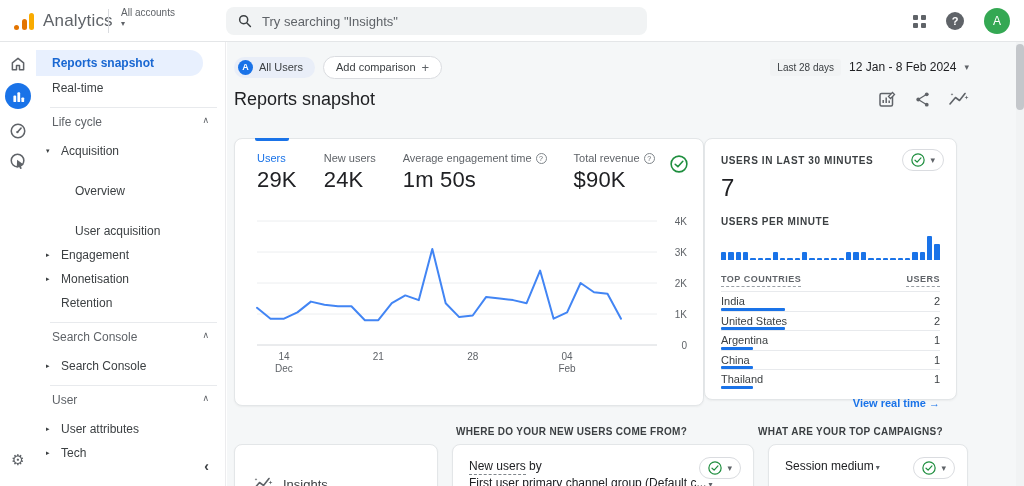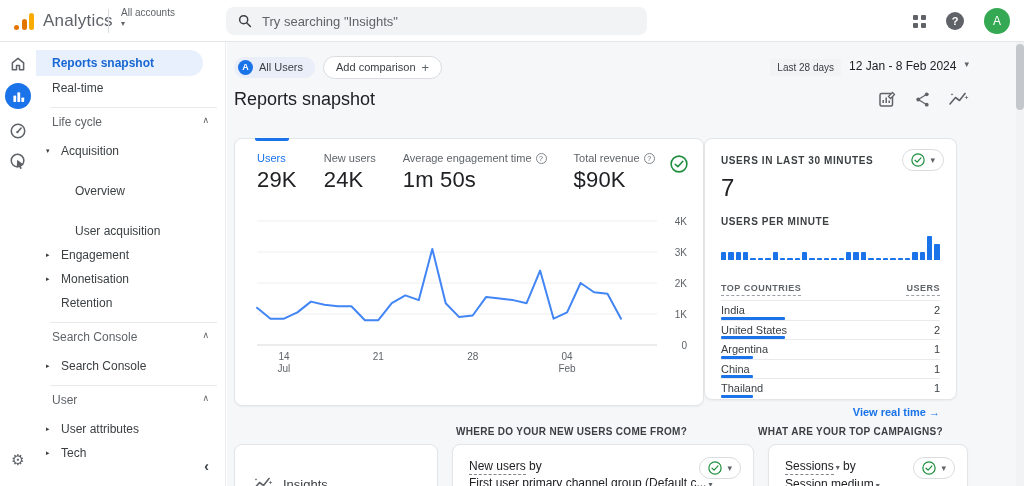--- a/index.html
+++ b/index.html
@@ -48,21 +48,21 @@
   
   .vscroll { position:absolute; right:0; top:0; bottom:0; width:8px; background:#f1f3f4; }
   .vthumb { position:absolute; right:0; top:2px; width:8px; height:66px; background:#c4c7cb; border-radius:4px; cursor:grab; }
 
   .comprow { display:flex; align-items:center; gap:8px; height:26px; }
   .segchip { display:flex; align-items:center; gap:6px; background:#e9eef8; border-radius:12px; padding:3px 12px 3px 4px; cursor:pointer; }
   .segchip .dot { width:15px; height:15px; border-radius:50%; background:#1a73e8; color:#fff; font-size:9px; font-weight:bold; display:flex; align-items:center; justify-content:center; }
   .segchip .lbl { font-size:11px; color:#3c4043; }
   .addcomp { display:flex; align-items:center; gap:6px; border:1px solid #dadce0; background:#fff; border-radius:12px; padding:3px 12px; font-size:11px; color:#3c4043; cursor:pointer; }
   .addcomp .plus { font-size:13px; color:#5f6368; }
-  .dategroup { margin-left:auto; display:flex; gap:8px; cursor:pointer; }
+  .dategroup { margin-left:auto; display:flex; align-items:center; gap:8px; cursor:pointer; }
   .datepreset { background:#f1f3f4; border-radius:3px; padding:3px 7px; font-size:10px; color:#3c4043; }
   .daterange { font-size:12px; color:#202124; }
   .dcaret { font-size:9px; color:#5f6368; }
 
   .titlerow { margin-top:6px; height:26px; display:flex; align-items:center; }
   .page-title { font-size:18px; font-weight:400; color:#202124; }
   .title-icons { margin-left:auto; display:flex; align-items:center; gap:18px; }
   .tibtn { cursor:pointer; display:flex; }
 
   .cardsrow { margin-top:26px; display:flex; align-items:flex-start; }
@@ -87,21 +87,21 @@
 
   
   .rtcard { position:relative; width:253px; height:262px; padding:12px 16px; }
   .rt-title { font-size:10px; color:#3c4043; letter-spacing:.6px; font-weight:bold; padding-top:4px; }
   .pill { display:flex; align-items:center; gap:5px; border:1px solid #dadce0; border-radius:13px; padding:3px 8px; background:#fff; cursor:pointer; }
   .rt-pill { position:absolute; right:12px; top:10px; }
   .rt-value { font-size:24px; margin-top:8px; }
   .rt-permin { font-size:10px; color:#3c4043; letter-spacing:.6px; font-weight:bold; margin-top:14px; }
   .rt-bars { margin-top:5px; height:28px; display:flex; align-items:flex-end; gap:2px; }
   .rt-bars i { flex:1; background:#1a73e8; border-radius:1px 1px 0 0; }
-  .chead { display:flex; justify-content:space-between; margin-top:23px; padding-bottom:4px; }
+  .chead { display:flex; justify-content:space-between; margin-top:14px; padding-bottom:4px; }
   .chead span { font-size:9px; color:#5f6368; font-weight:bold; letter-spacing:.5px; border-bottom:1px dashed #9aa0a6; padding-bottom:2px; }
   .crow { position:relative; height:19.5px; display:flex; align-items:center; justify-content:space-between; border-top:1px solid #e8eaed; font-size:11px; color:#3c4043; }
   .cbar { position:absolute; left:0; bottom:0; height:3px; background:#1a73e8; border-radius:1px; }
   .rt-link { margin-top:8px; text-align:right; font-size:11px; color:#1a73e8; font-weight:bold; cursor:pointer; }
 
   
   .bheads { margin-top:20px; display:flex; }
   .bheads .sp { width:218px; }
   .bh { font-size:10px; font-weight:bold; color:#3c4043; letter-spacing:.3px; padding-left:4px; }
   .bh.mid { width:302px; }
@@ -338,21 +338,21 @@
         <div class="ylabels" id="ylabels">
             <span style="top: 100%;">0</span>
             <span style="top: 76.8657%;">1K</span>
             <span style="top: 53.7313%;">2K</span>
             <span style="top: 30.597%;">3K</span>
             <span style="top: 7.46269%;">4K</span>
           </div>
         <div class="xlabels" id="xlabels">
             <span class="xtick" style="left: 6.74074%;">
               <div>14</div>
-              <div>Jul</div>
+              <div>Dec</div>
             </span>
             <span class="xtick" style="left: 30.3333%;">
               <div>21</div>
             </span>
             <span class="xtick" style="left: 53.9259%;">
               <div>28</div>
             </span>
             <span class="xtick" style="left: 77.5185%;">
               <div>04</div>
               <div>Feb</div>
@@ -457,21 +457,20 @@
         <div class="bline"><span>First user primary channel group (Default c...</span><span class="tinycaret">▾</span></div>
         <div class="pill card-pill">
           <svg width="14" height="14" viewBox="0 0 16 16">
               <circle cx="8" cy="8" r="7" fill="none" stroke="#1e8e3e" stroke-width="1.4"></circle>
               <polyline points="4.6,8.2 7,10.4 11.4,5.6" fill="none" stroke="#1e8e3e" stroke-width="1.4" stroke-linecap="round" stroke-linejoin="round"></polyline>
             </svg>
           <span class="dcaret">▾</span>
         </div>
       </div>
       <div class="card rgtcard">
-        <div class="bline"><span class="dashed-u">Sessions</span><span class="tinycaret">▾</span> <span>by</span></div>
         <div class="bline"><span>Session medium</span><span class="tinycaret">▾</span></div>
         <div class="pill card-pill">
           <svg width="14" height="14" viewBox="0 0 16 16">
               <circle cx="8" cy="8" r="7" fill="none" stroke="#1e8e3e" stroke-width="1.4"></circle>
               <polyline points="4.6,8.2 7,10.4 11.4,5.6" fill="none" stroke="#1e8e3e" stroke-width="1.4" stroke-linecap="round" stroke-linejoin="round"></polyline>
             </svg>
           <span class="dcaret">▾</span>
         </div>
       </div>
     </div>

